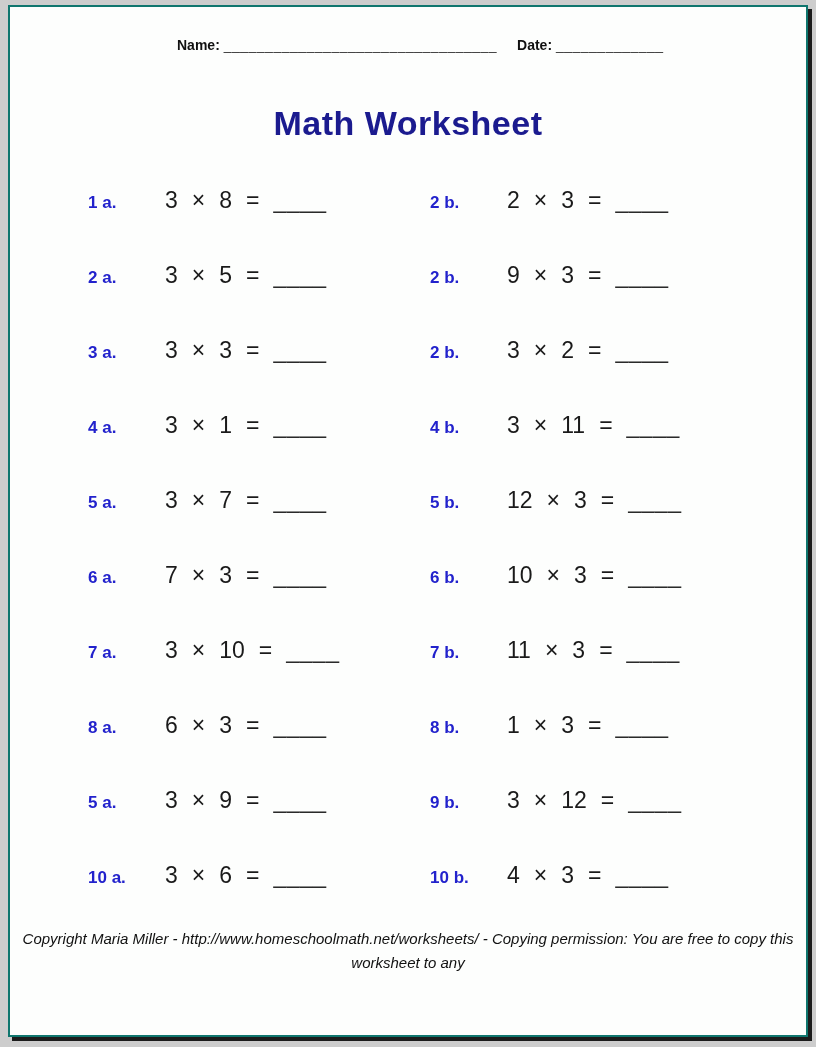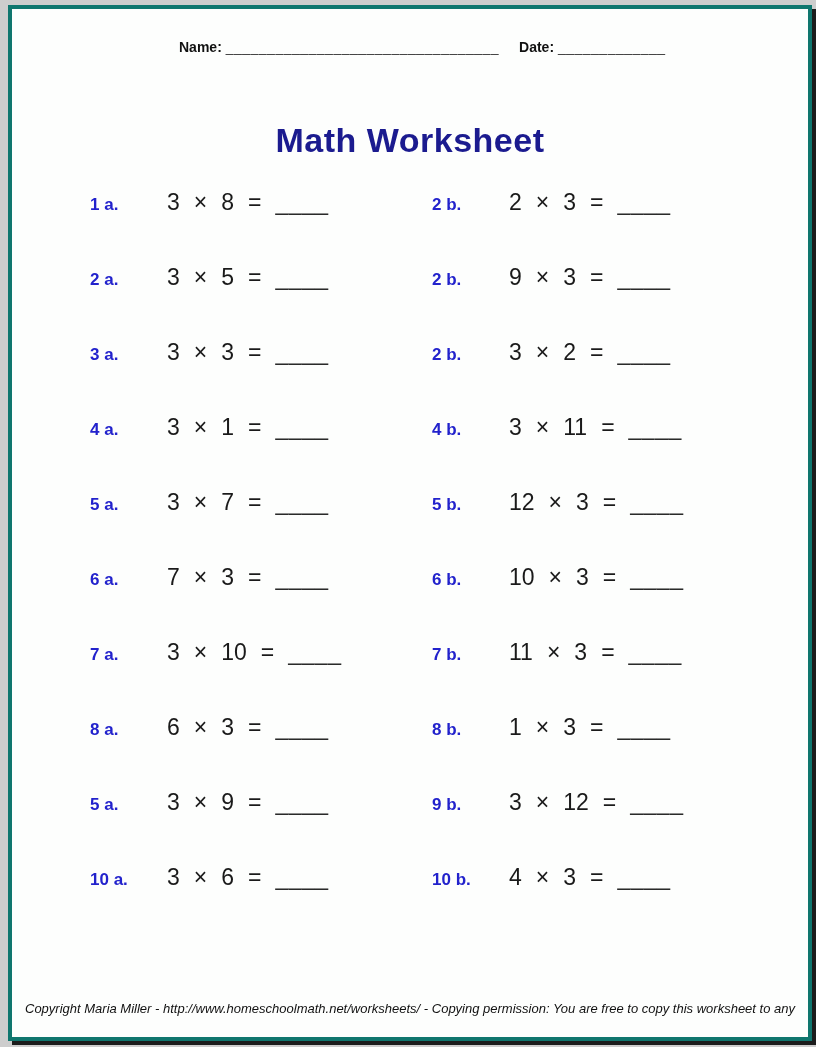--- a/index.html
+++ b/index.html
@@ -8,52 +8,52 @@
     width: 816px; height: 1047px;
     background: #cdcdcd;
     font-family: "Liberation Sans", sans-serif;
     position: relative;
     overflow: hidden;
   }
   .page {
     position: absolute; left: 8px; top: 5px;
     width: 796px; height: 1028px;
     background: #fdfefd;
-    border: 4px solid #0f766e;
+    border: 2px solid #0f766e;
     box-shadow: 4px 4px 0 #1c1c1c;
   }
   .name-row {
     position: absolute; left: 167px; top: 30px;
     font-size: 14px; color: #111; white-space: nowrap;
   }
   .hdr-label { font-weight: bold; color: #111; }
   .fill-line { color: #3a3a3a; letter-spacing: 0.5px; }
   .date-label { margin-left: 16px; }
   .title {
-    position: absolute; top: 112px; left: 0; width: 100%;
+    position: absolute; top: 97px; left: 0; width: 100%;
     text-align: center;
     font-size: 34px; font-weight: bold; color: #1b1b8f;
     letter-spacing: 0.5px;
   }
   .grid { position: absolute; left: 78px; top: 156px; }
   .prow { display: flex; height: 75px; align-items: center; }
   .cell { width: 342px; display: flex; align-items: baseline; }
   .plabel {
     width: 77px; flex: 0 0 77px;
     font-size: 17px; font-weight: bold; color: #2222cc;
   }
   .eq {
     display: inline-flex; gap: 14px; align-items: baseline;
     font-size: 23px; color: #1a1a1a;
   }
   .blank { letter-spacing: 0.5px; color: #2a2a2a; text-align: center; }
   .footer {
-    position: absolute; top: 988px; left: 0; width: 100%;
+    position: absolute; top: 920px; left: 0; width: 100%;
     text-align: center; font-style: italic;
-    font-size: 13px; line-height: 24px; color: #111;
+    font-size: 15px; line-height: 24px; color: #111;
   }
 </style>
 </head>
 <body>
 
 <div class="page">
 
   <div class="name-row">
     <span class="hdr-label">Name:</span>
     <span class="fill-line">_________________________________</span>

